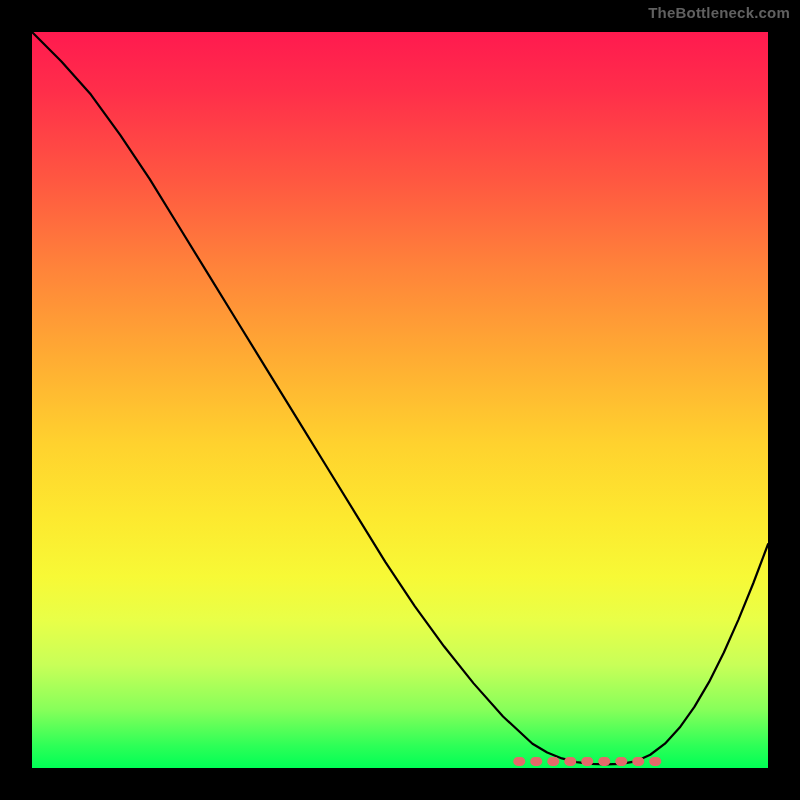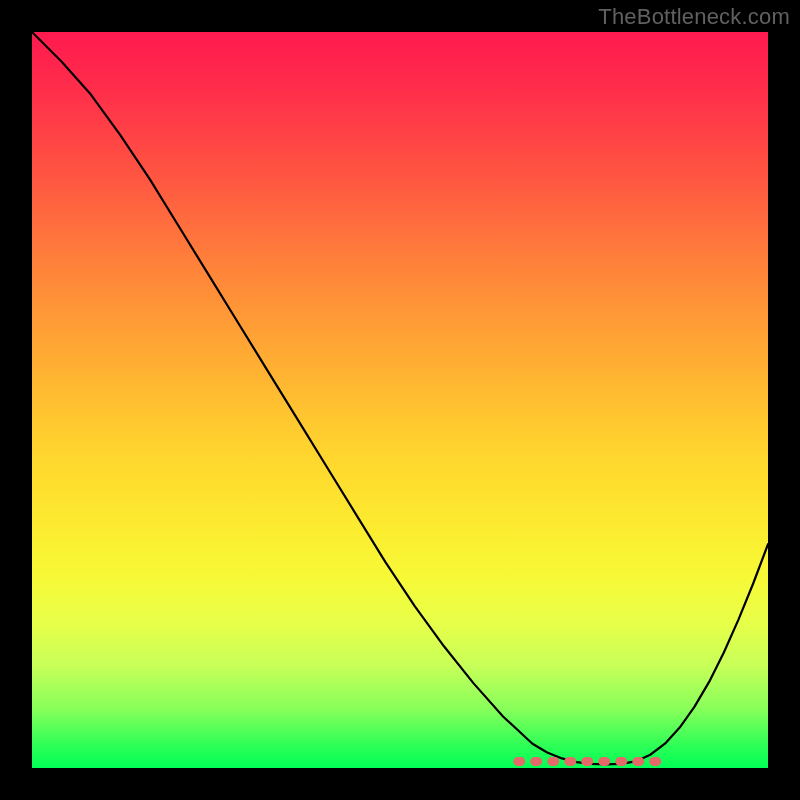--- a/index.html
+++ b/index.html
@@ -9,22 +9,22 @@
     width: 800px;
     height: 800px;
     background: #000;
   }
   .watermark {
     position: absolute;
     top: 4px;
     right: 10px;
     color: #606060;
     font-family: Arial, Helvetica, sans-serif;
-    font-size: 22px;
-    font-weight: normal;
+    font-size: 15px;
+    font-weight: bold;
     letter-spacing: 0.2px;
     z-index: 10;
   }
   .plot {
     position: absolute;
     left: 32px;
     top: 32px;
     width: 736px;
     height: 736px;
   }

